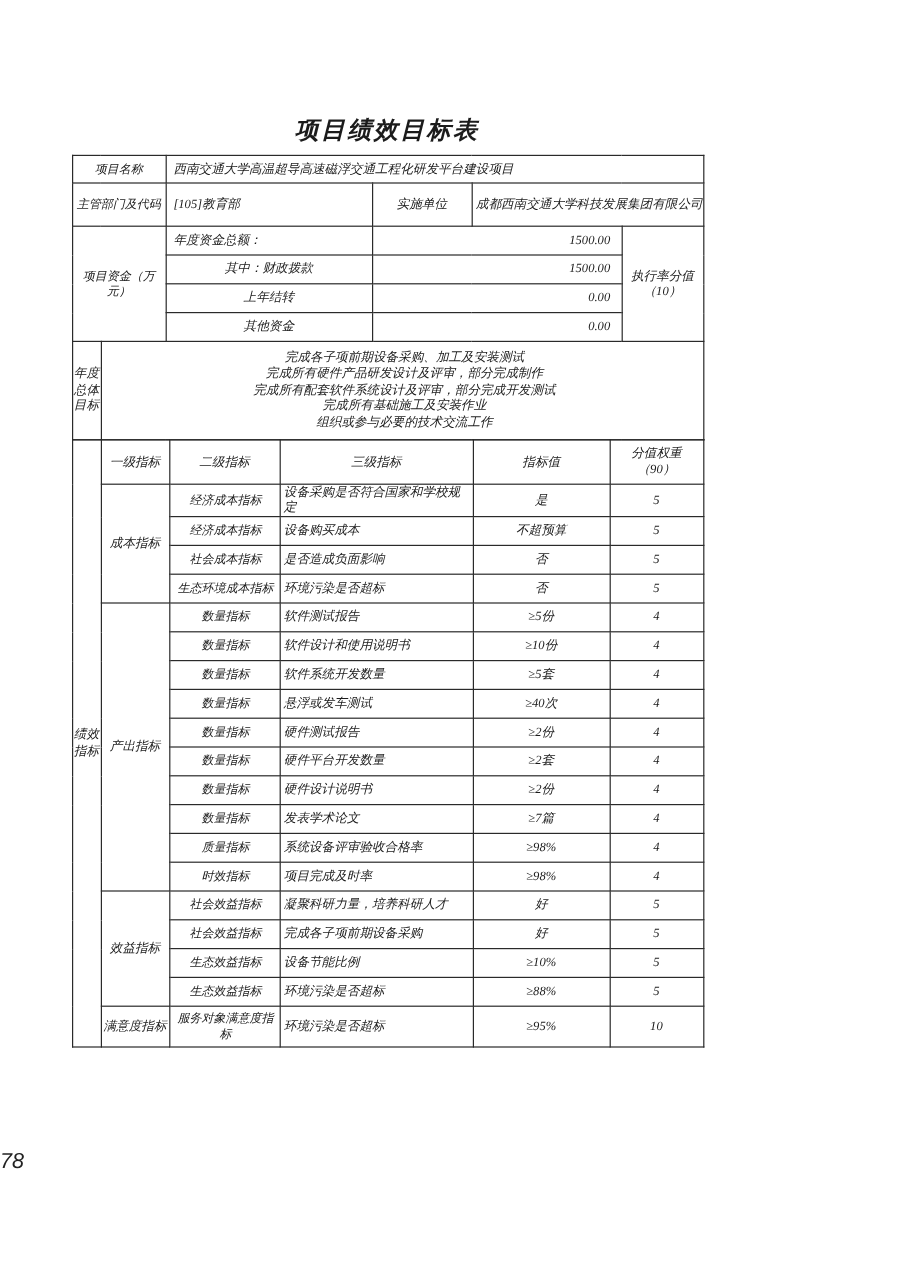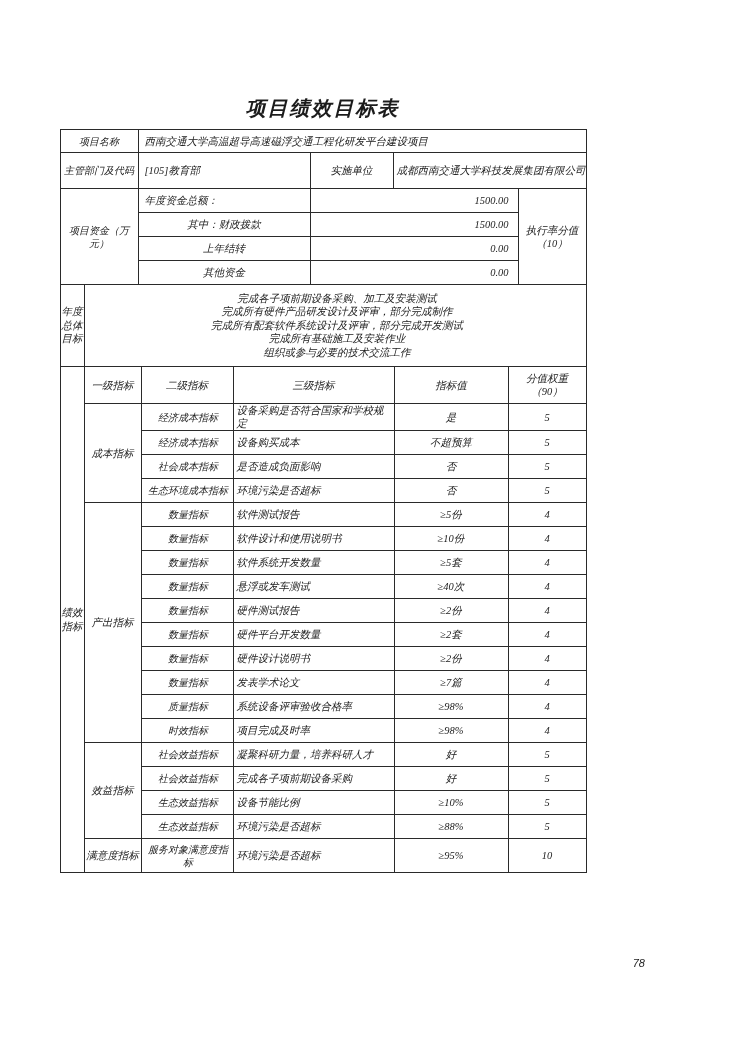--- a/index.html
+++ b/index.html
@@ -28,22 +28,22 @@
   .goal-cell div { line-height:13.5px; }
   .c-l2 { font-size:10px; text-align:center; padding-left:2px; }
   .r-top1 { height:23px; }
   .r-top2 { height:36px; }
   .r-fund { height:24px; }
   .r-goal { height:82px; }
   .r-head { height:37px; }
   .r-data { height:24px; }
   .r-last { height:34px; }
   .page-num {
-    position:absolute; top:957px; left:0; right:0; text-align:right;
-    font-family:"Liberation Sans","DejaVu Sans",sans-serif; font-size:11px; color:#222;
+    position:absolute; top:957px; left:0; right:0; text-align:left;
+    font-family:"Liberation Sans","DejaVu Sans",sans-serif; font-size:18px; color:#222;
   }
 </style>
 </head>
 <body>
 
 <div class="page">
 
   <div class="doc-title">项目绩效目标表</div>
 
   <div class="tables">

